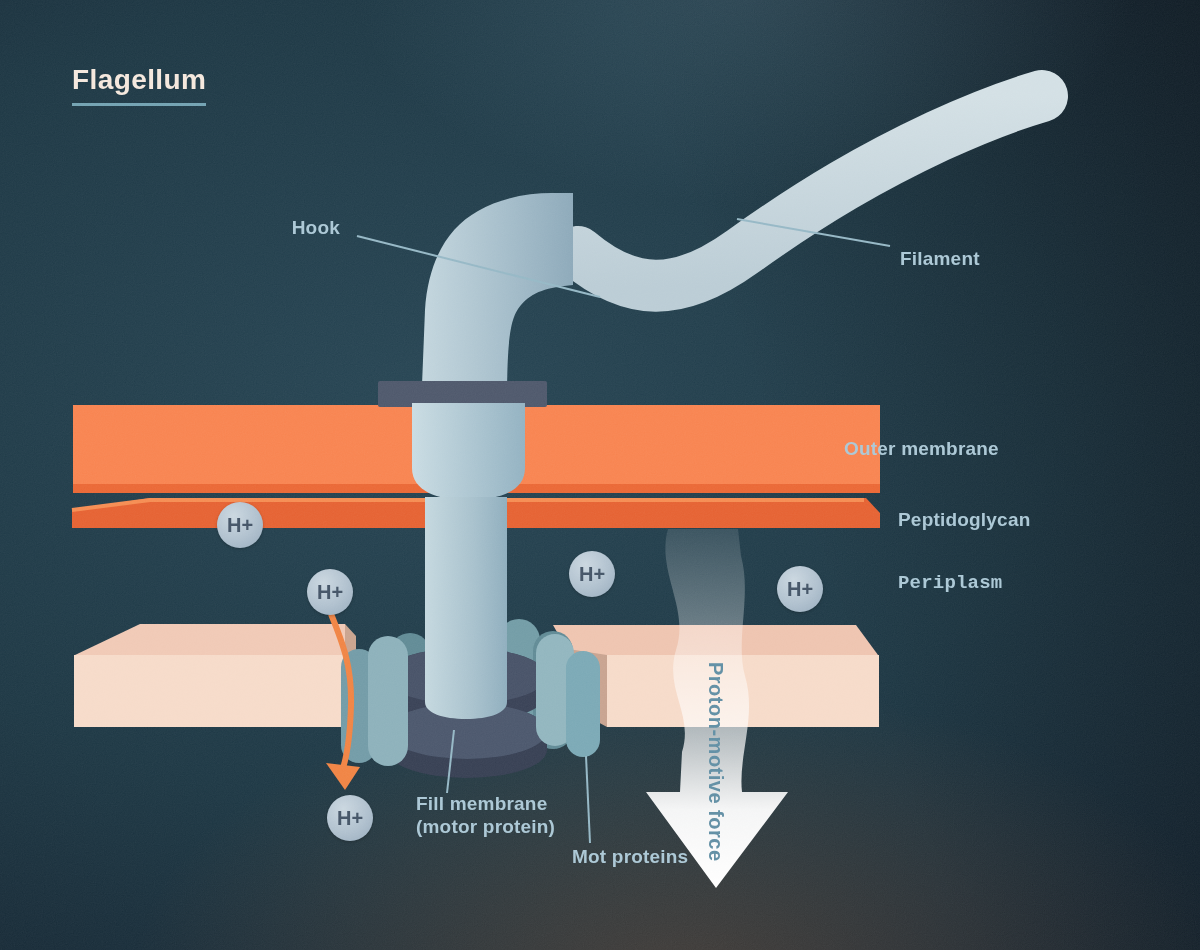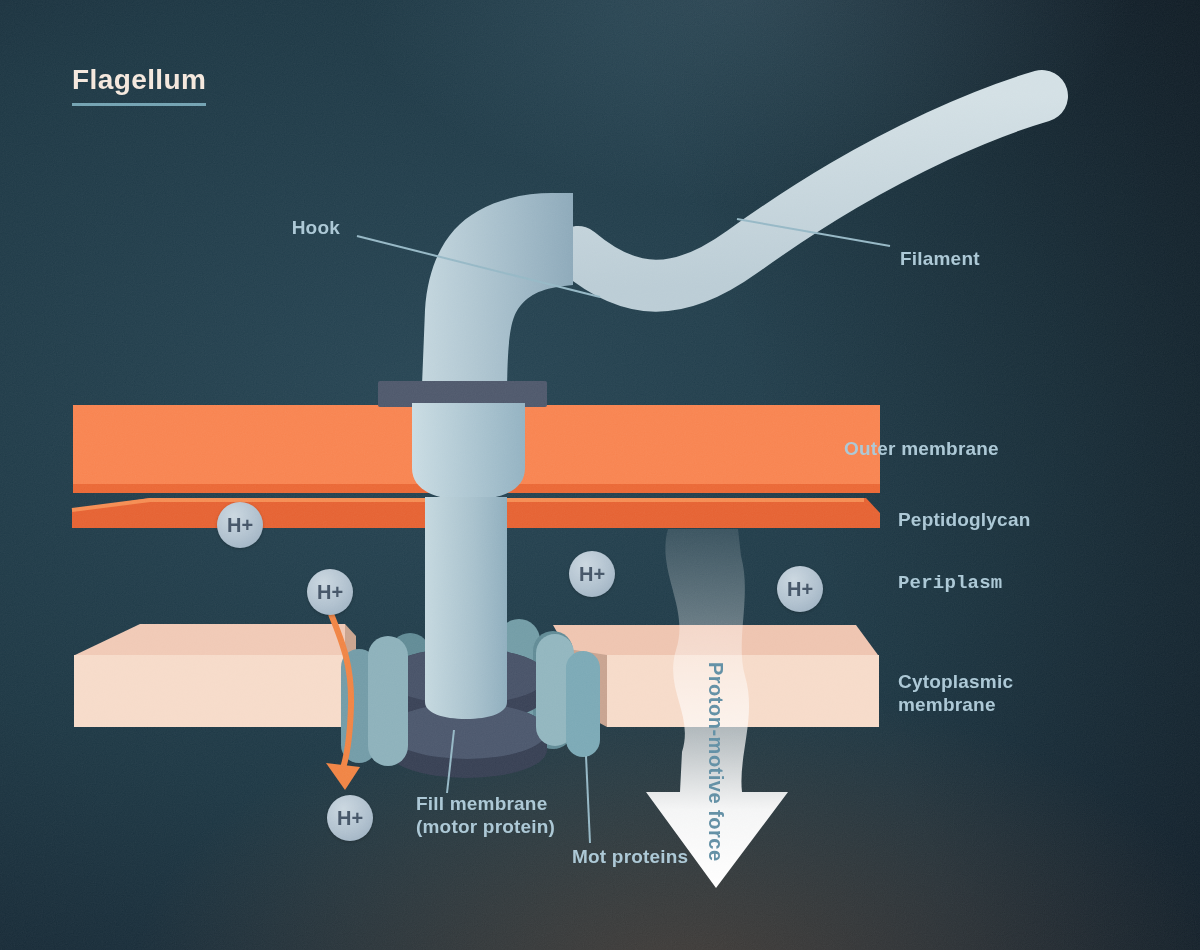--- a/index.html
+++ b/index.html
@@ -153,24 +153,20 @@
   <div class="label" style="left:250px;top:216px;width:90px;text-align:right;">Hook</div>
 
   <div class="label" style="left:900px;top:232px;margin-top:15px;">Filament</div>
 
   <div class="label" style="left:844px;top:437px;">Outer membrane</div>
 
   <div class="label" style="left:898px;top:508px;">Peptidoglycan</div>
 
   <div class="label" style="left:898px;top:572px;font-family:Liberation Mono, monospace;">Periplasm</div>
 
-  <div class="label" style="left:898px;top:670px;">
-    <div>Cytoplasmic</div>
-    <div>membrane</div>
-  </div>
 
   <div class="label" style="left:416px;top:792px;">
     <div>Fill membrane</div>
     <div>(motor protein)</div>
   </div>
 
   <div class="label" style="left:572px;top:845px;">Mot proteins</div>
 
   <div class="pmf-text">Proton-motive force</div>
 

